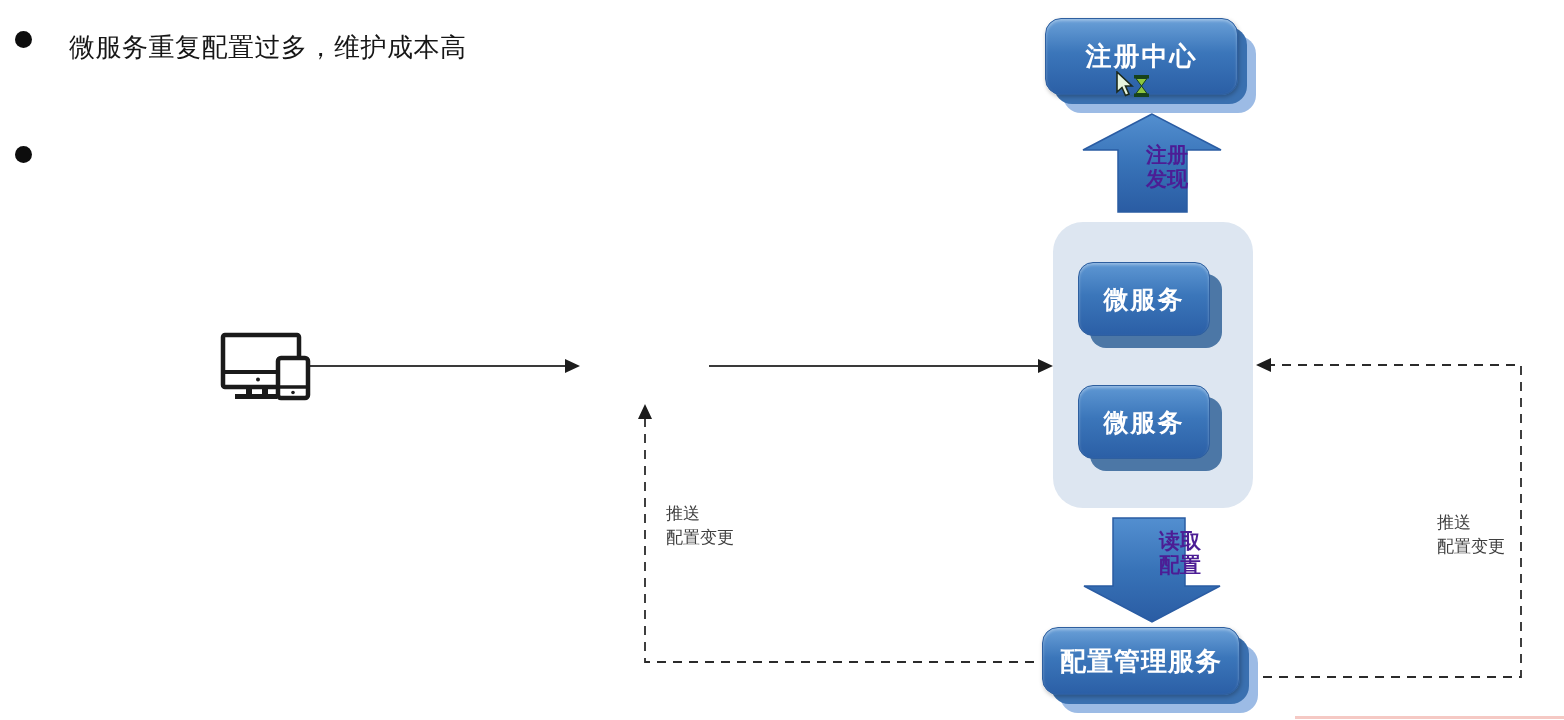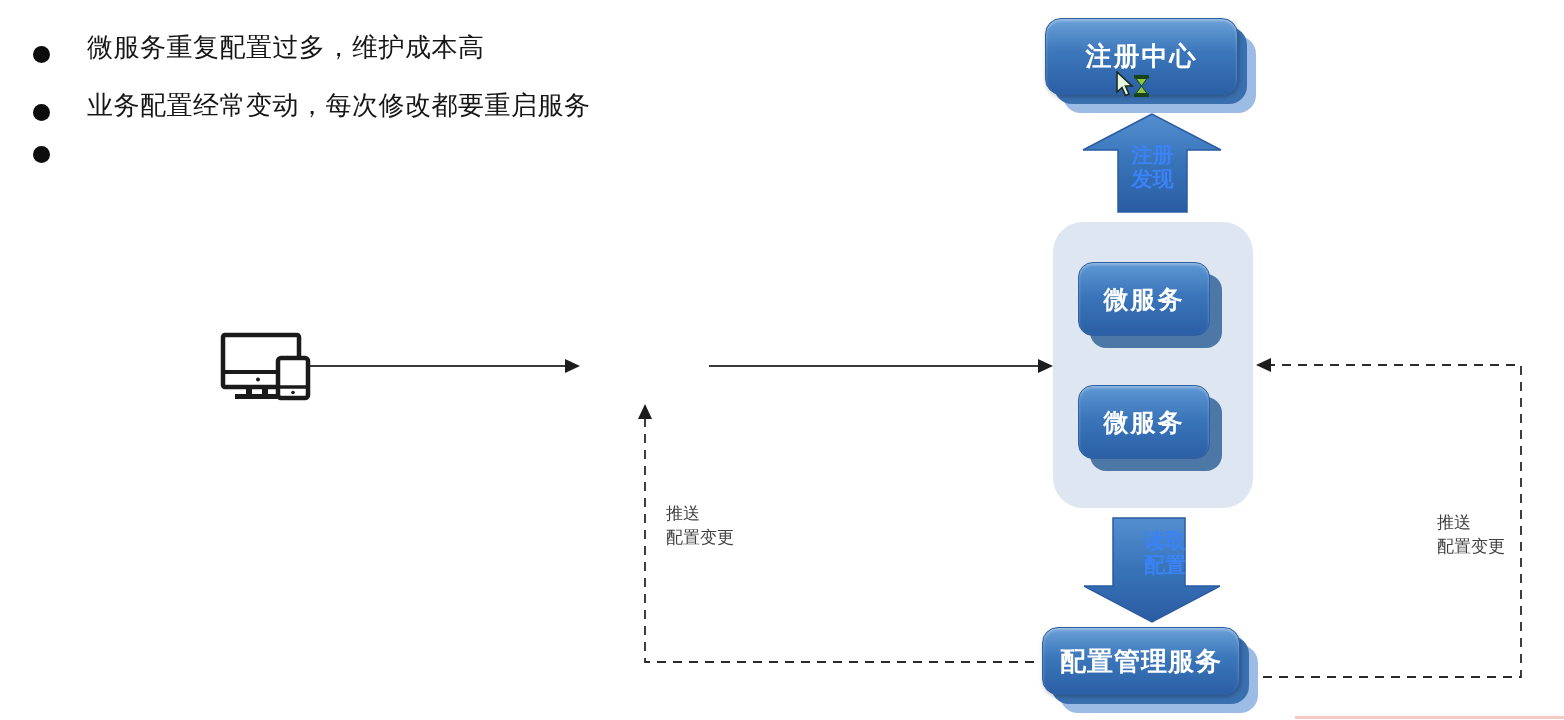--- a/index.html
+++ b/index.html
@@ -1,21 +1,21 @@
 <!DOCTYPE html>
 <html><head>
 <meta charset="utf-8">
 <style>
   html,body{margin:0;padding:0;background:#ffffff;}
   #canvas{
     position:relative;width:1564px;height:720px;background:#ffffff;overflow:hidden;
     font-family:"Liberation Sans","DejaVu Sans",sans-serif;
   }
   
-  .bullet-row{position:absolute;left:33px;display:flex;align-items:flex-end;gap:37px;}
+  .bullet-row{position:absolute;left:15px;display:flex;align-items:flex-start;gap:37px;}
   .bullet-row.r1{top:31px;}
   .bullet-row.r2{top:89px;}
   .bullet-row.r3{top:146px;}
   .bullet-dot{width:17px;height:17px;border-radius:50%;background:#0d0d0d;flex:0 0 auto;}
   .bullet-text{font-size:26px;line-height:32px;color:#161616;font-weight:500;letter-spacing:.5px;white-space:nowrap;}
 
   
   .node{position:absolute;}
   .node .stack-light{position:absolute;left:18px;top:18px;right:-18px;bottom:-18px;border-radius:18px;background:#9cbbe5;}
   .node .stack-mid{position:absolute;left:9px;top:9px;right:-9px;bottom:-9px;border-radius:18px;background:#3a70b0;}
@@ -55,21 +55,21 @@
     background:linear-gradient(180deg,#8b63ac 0%,#744a97 55%,#663c8a 100%);
     border:1px solid #5c357e;box-shadow:1px 2px 5px rgba(0,0,0,.3);
     display:flex;align-items:center;justify-content:center;
     color:#fff;font-weight:bold;font-size:27px;letter-spacing:3px;
   }
 
   
   #connector-layer{position:absolute;left:0;top:0;width:1564px;height:720px;pointer-events:none;}
 
   
-  .arrow-label{position:absolute;color:#3b82f6;font-weight:bold;font-size:21px;line-height:24px;text-align:center;}
+  .arrow-label{position:absolute;color:#4c1d95;font-weight:bold;font-size:21px;line-height:24px;text-align:right;}
   #label-register{left:1117px;top:143px;width:71px;}
   #label-read{left:1113px;top:529px;width:72px;padding-left:16px;}
   .side-label{position:absolute;color:#3f3f3f;font-size:17px;line-height:24px;}
   #label-push-left{left:666px;top:502px;}
   #label-push-right{left:1437px;top:511px;}
 
   
   #client-devices{position:absolute;left:218px;top:330px;}
 
   
@@ -79,24 +79,20 @@
   #progress-line{position:absolute;left:1295px;top:716px;width:269px;height:3px;background:#f5c9c4;}
 </style>
 </head>
 <body>
 
 <div id="canvas">
 
   <div class="bullet-row r1">
     <span class="bullet-dot"></span>
     <span class="bullet-text">微服务重复配置过多，维护成本高</span>
-  </div>
-  <div class="bullet-row r2">
-    <span class="bullet-dot"></span>
-    <span class="bullet-text">业务配置经常变动，每次修改都要重启服务</span>
   </div>
   <div class="bullet-row r3">
     <span class="bullet-dot"></span>
   </div>
 
   <div id="services-container"></div>
 
   <svg id="connector-layer" viewBox="0 0 1564 720" xmlns="http://www.w3.org/2000/svg">
     <defs>
       <linearGradient id="blockArrowGrad" x1="0" y1="0" x2="0" y2="1">

